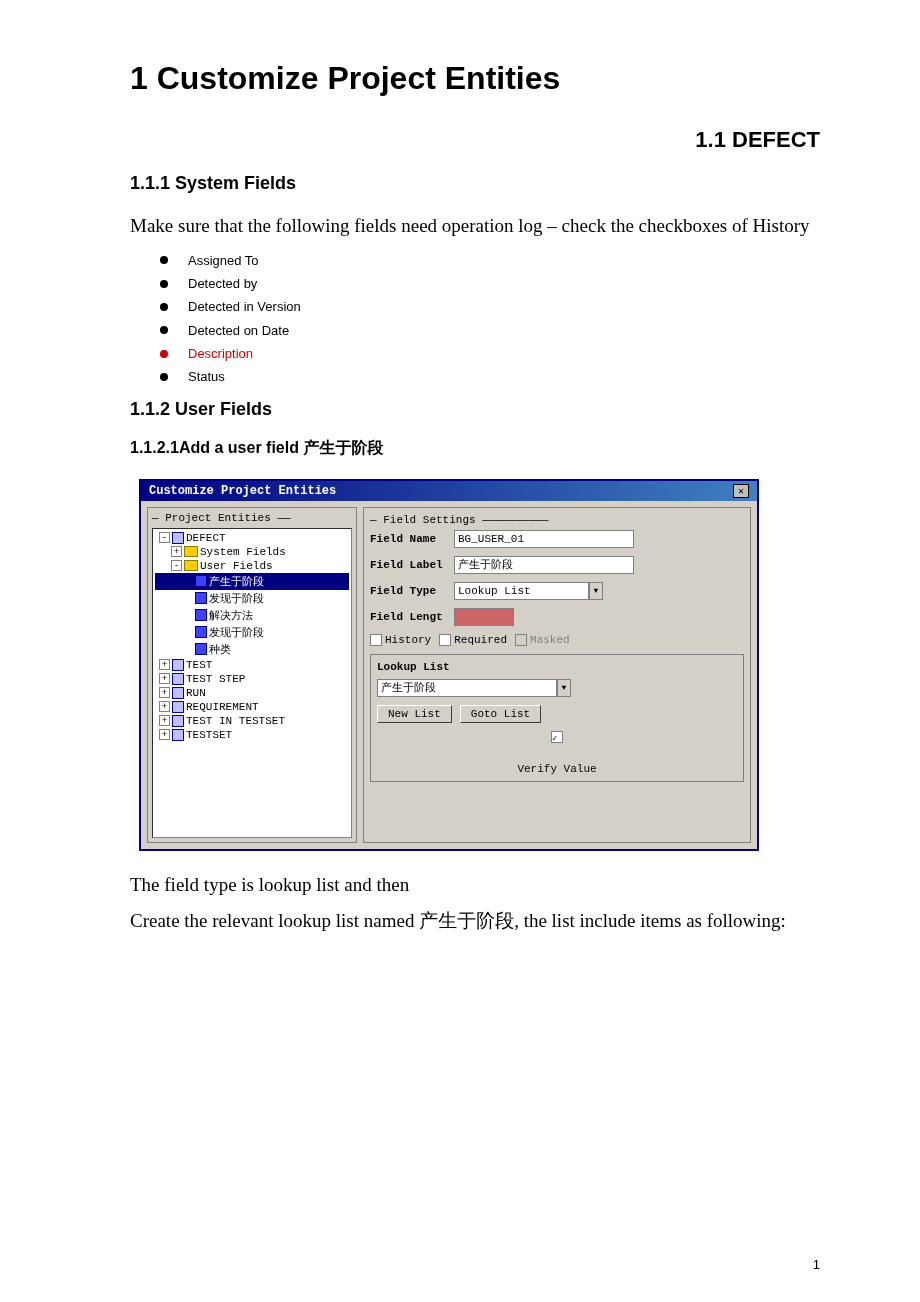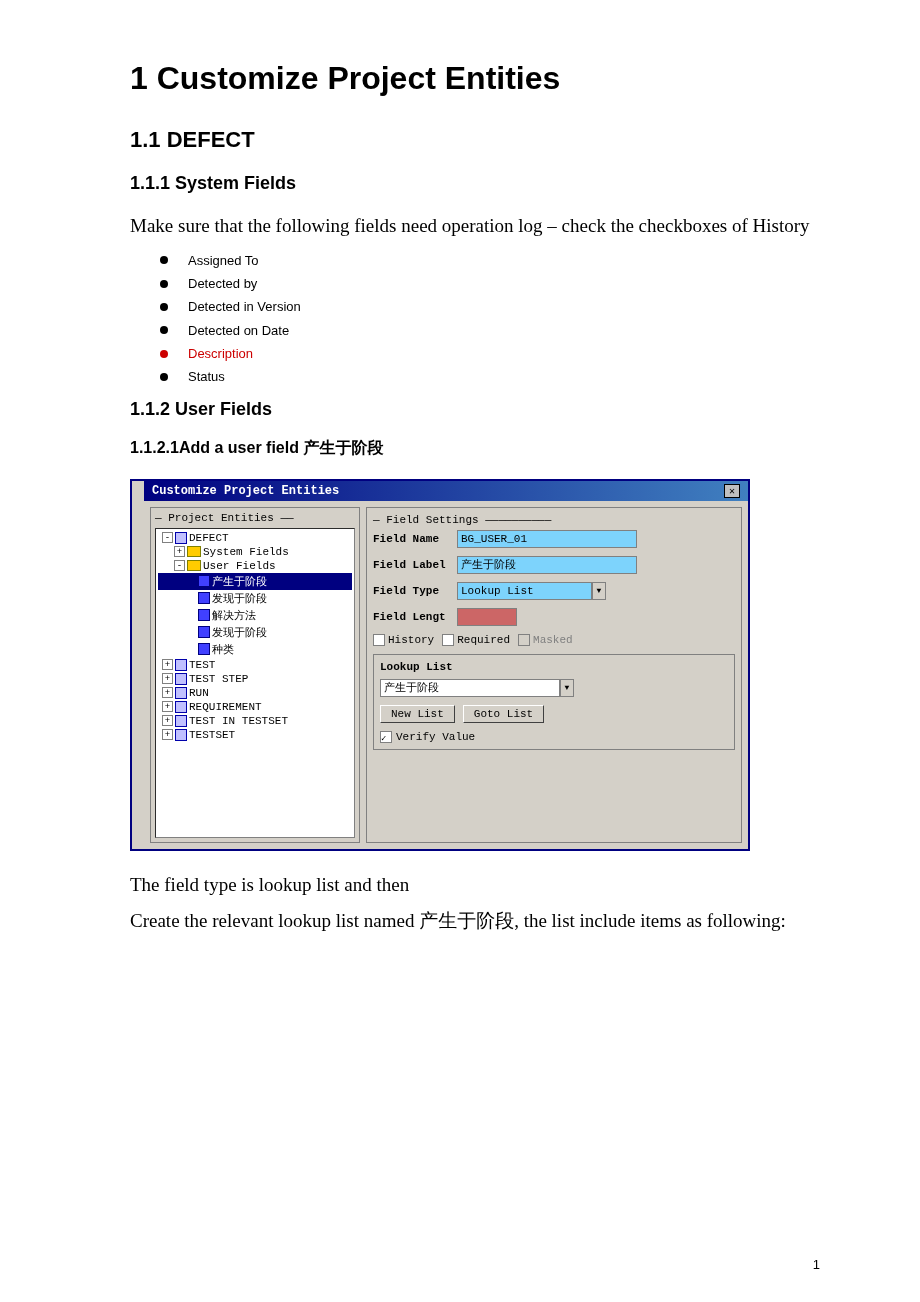--- a/index.html
+++ b/index.html
@@ -22,20 +22,21 @@
       font-family: Arial, sans-serif;
     }
 
     h2.section {
       font-size: 22px;
       font-weight: bold;
       color: #000;
       margin-bottom: 20px;
       margin-top: 10px;
       font-family: Arial, sans-serif;
+      text-align: right;
     }
 
     h3.subsection {
       font-size: 18px;
       font-weight: bold;
       color: #000;
       margin-bottom: 18px;
       margin-top: 10px;
       font-family: Arial, sans-serif;
     }
@@ -82,24 +83,23 @@
     ul.bullet-list li .bullet.black { background: #000; }
     ul.bullet-list li .bullet.red { background: #cc0000; }
 
     .red-text { color: #cc0000; }
 
     
     .dialog-window {
       border: 2px solid #000080;
       background: #d4d0c8;
       width: 620px;
-      margin: 20px 0;
+      margin: 20px 9px;
       font-family: 'Courier New', Courier, monospace;
       font-size: 11px;
-      padding-left: 12px;
     }
 
     .dialog-titlebar {
       background: linear-gradient(to right, #000080, #4080c0);
       color: #fff;
       padding: 3px 8px;
       font-size: 12px;
       font-weight: bold;
       display: flex;
       align-items: center;
@@ -209,21 +209,21 @@
       gap: 4px;
     }
 
     .field-label {
       font-size: 11px;
       font-weight: bold;
       min-width: 80px;
     }
 
     .field-input {
-      background: #7dd3fc;
+      background: #ffffff;
       border: 1px solid #808080;
       padding: 1px 3px;
       font-size: 11px;
       font-family: 'Courier New', Courier, monospace;
       height: 18px;
     }
 
     .field-input-wide { width: 180px; }
     .field-input-short { width: 60px; background: #cc6666; }
 
@@ -319,23 +319,24 @@
       border-right: 1px solid #404040;
       border-bottom: 1px solid #404040;
       padding: 2px 10px;
       font-size: 11px;
       font-family: 'Courier New', Courier, monospace;
       cursor: pointer;
     }
 
     .verify-row {
       display: flex;
-      align-items: flex-end;
-      gap: 4px;
-      font-size: 11px;
+      align-items: center;
+      gap: 20px;
+      font-size: 11px;
+      flex-direction: column;
     }
 
     .page-number {
       position: absolute;
       bottom: 30px;
       right: 100px;
       font-size: 13px;
       font-family: Arial, sans-serif;
     }
   </style>

